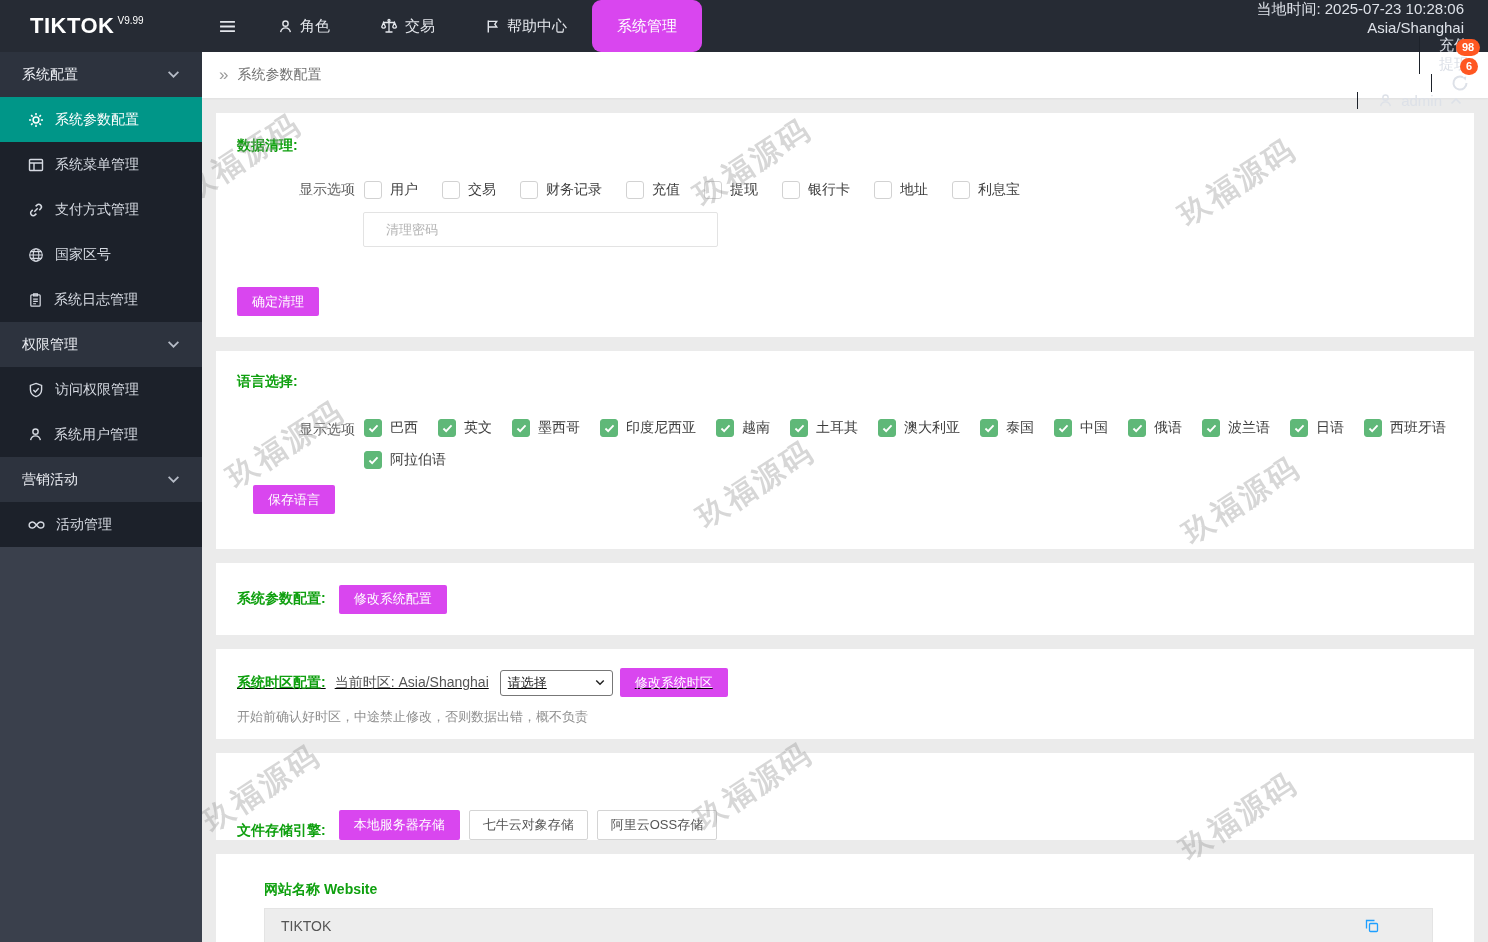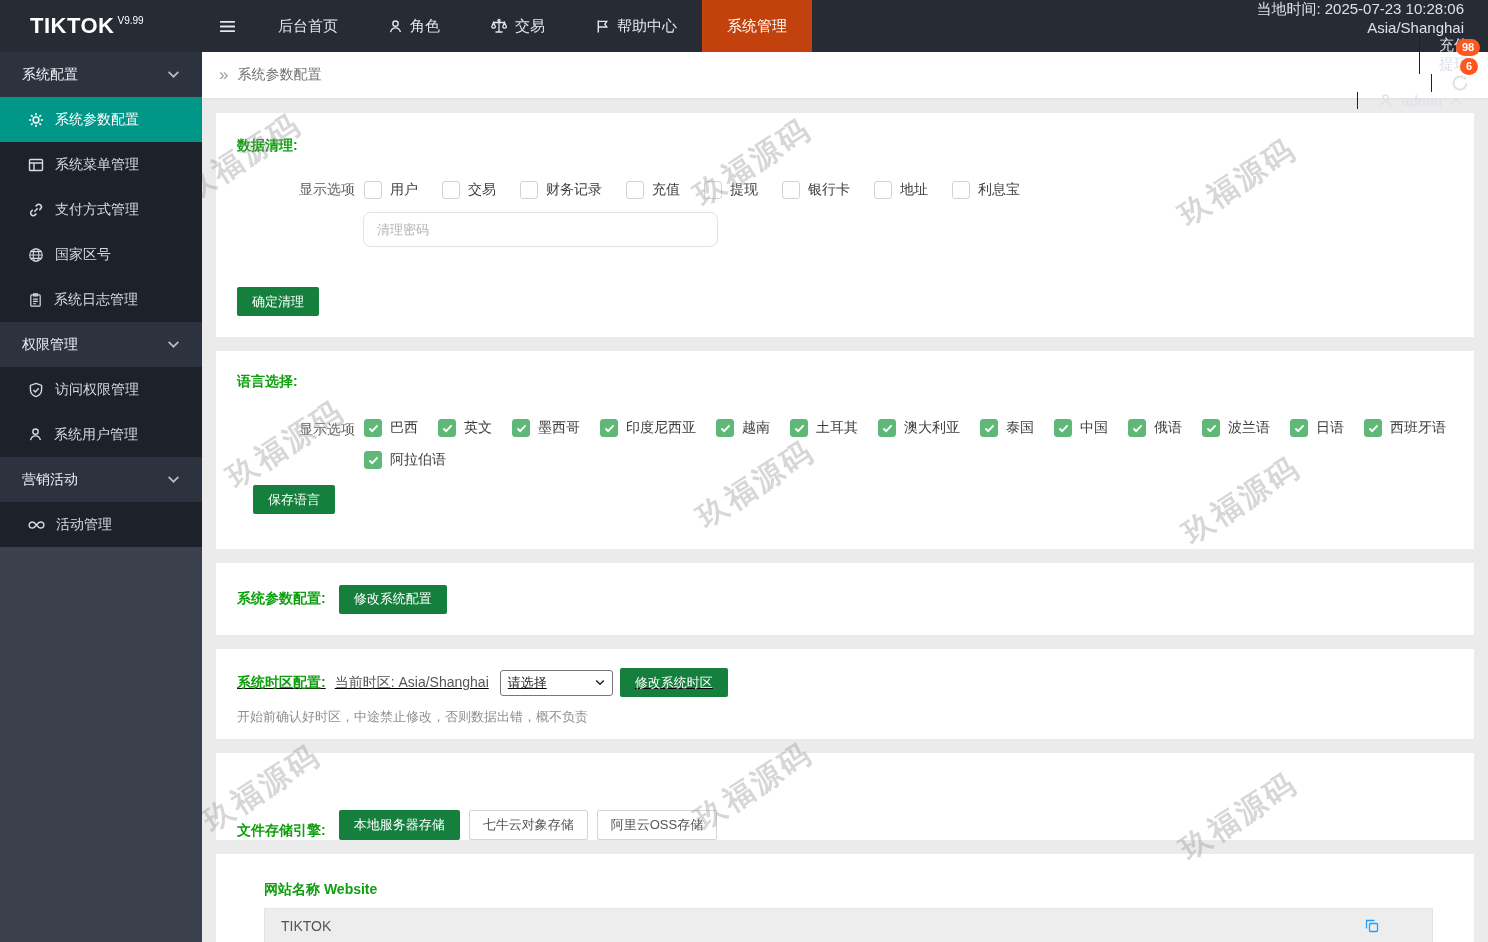--- a/index.html
+++ b/index.html
@@ -8,21 +8,21 @@
   svg { display:block; }
 
   
   .header { position:absolute; top:0; left:0; width:1488px; height:52px; background:#262b34; display:flex; align-items:stretch; z-index:50; }
   .logo { width:202px; display:flex; align-items:center; padding-left:30px; color:#fff; flex:none; }
   .logo-text { font-size:22px; font-weight:bold; letter-spacing:.5px; }
   .logo-ver { font-size:10px; margin-left:3px; margin-top:-11px; }
   .nav { display:flex; align-items:stretch; }
   .nav-btn { display:flex; align-items:center; gap:7px; padding:0 25px; color:#e3e6eb; font-size:15px; cursor:pointer; }
   .nav-btn.icononly { padding:0 17px; }
-  .nav-btn.active { background:#c2410c; color:#fff; }
+  .nav-btn.active { background:#d946ef; color:#fff;border-radius:9px; }
   .hdr-right { margin-left:auto; display:flex; align-items:flex-end; color:#dde1e8; font-size:15px;flex-direction:column; }
   .hdr-text { display:flex; align-items:center; margin-right:24px; }
   .hdr-item { display:flex; align-items:center; padding:0 19px; border-left:1px solid #1d222a; position:relative; cursor:pointer; }
   .badge { position:absolute; top:3px; background:#ff5722; color:#fff; font-size:11px; line-height:17px; padding:0 6px; border-radius:9px; font-weight:bold; z-index:5; }
   .badge.b98 { left:36px; }
   .badge.b6 { left:40px; }
   .admin-item { gap:8px; padding:0 26px 0 20px; }
 
   
   .sidebar { position:absolute; top:52px; left:0; width:202px; height:890px; background:#3a404c; z-index:40; }
@@ -41,23 +41,23 @@
   .sec-title { color:#0fa00f; font-weight:bold; font-size:14px; flex:none; }
 
   .card-clean { height:224px; padding:24px 21px 0; }
   .row-options { display:flex; align-items:center; margin:26px 0 0 62px; }
   .row-label { color:#5f5f5f; font-size:14px; width:56px; flex:none; }
   .cb-list { display:flex; align-items:center; gap:24px; margin-left:9px; }
   .cb-item { display:flex; align-items:center; gap:8px; cursor:pointer; }
   .cb { width:18px; height:18px; border:1px solid #d2d2d2; border-radius:3px; background:#fff; flex:none; display:flex; align-items:center; justify-content:center; }
   .cb.on { background:#5FB878; border-color:#5FB878; }
   .cb-text { color:#3d3d3d; font-size:14px; white-space:nowrap; }
-  .clean-input { display:block; margin:13px 0 0 126px; width:355px; height:35px; border:1px solid #e3e3e3; border-radius:8px; padding:0 13px; font-size:13px; color:#333; background:#fff; outline:none; font-family:inherit; }
+  .clean-input { display:block; margin:13px 0 0 126px; width:355px; height:35px; border:1px solid #e3e3e3; border-radius:2px; padding:0 22px; font-size:13px; color:#333; background:#fff; outline:none; font-family:inherit; }
   .clean-input::placeholder { color:#b3b3b3; }
-  .btn { display:inline-flex; align-items:center; justify-content:center; background:#15803d; color:#fff; border:none; border-radius:2px; font-size:13px; height:29px; padding:0 15px; cursor:pointer; font-family:inherit; white-space:nowrap; }
+  .btn { display:inline-flex; align-items:center; justify-content:center; background:#d946ef; color:#fff; border:none; border-radius:2px; font-size:13px; height:29px; padding:0 15px; cursor:pointer; font-family:inherit; white-space:nowrap; }
   .clean-btn { margin-top:40px; }
 
   .card-lang { height:198px; padding:22px 21px 0; }
   .lang-row { display:flex; align-items:flex-start; margin:28px 0 0 62px; }
   .lang-row .row-label { margin-top:2px; }
   .lang-list { display:flex; flex-wrap:wrap; gap:14px 20px; margin-left:9px; width:1090px; }
   .lang-btn { margin:16px 0 0 16px; }
 
   .card-param { height:72px; display:flex; align-items:center; padding-left:21px; gap:13px; }
 
@@ -87,23 +87,20 @@
 <div class="header">
   <div class="logo">
     <span class="logo-text">TIKTOK</span>
     <span class="logo-ver">V9.99</span>
   </div>
   <div class="nav">
     <div class="nav-btn icononly">
       <svg width="17" height="13" viewBox="0 0 18 14" fill="none" stroke="#e3e6eb" stroke-width="2">
           <path d="M1 2h16M1 7h16M1 12h16"></path>
         </svg>
-    </div>
-    <div class="nav-btn">
-      <span>后台首页</span>
     </div>
     <div class="nav-btn">
       <svg width="15" height="15" viewBox="0 0 16 16" fill="none" stroke="#e3e6eb" stroke-width="1.5">
           <circle cx="8" cy="5" r="2.8"></circle>
           <path d="M2.8 14c.6-3 2.6-4.5 5.2-4.5s4.6 1.5 5.2 4.5"></path>
         </svg>
       <span>角色</span>
     </div>
     <div class="nav-btn">
       <svg width="18" height="16" viewBox="0 0 18 16" fill="none" stroke="#e3e6eb" stroke-width="1.3">

